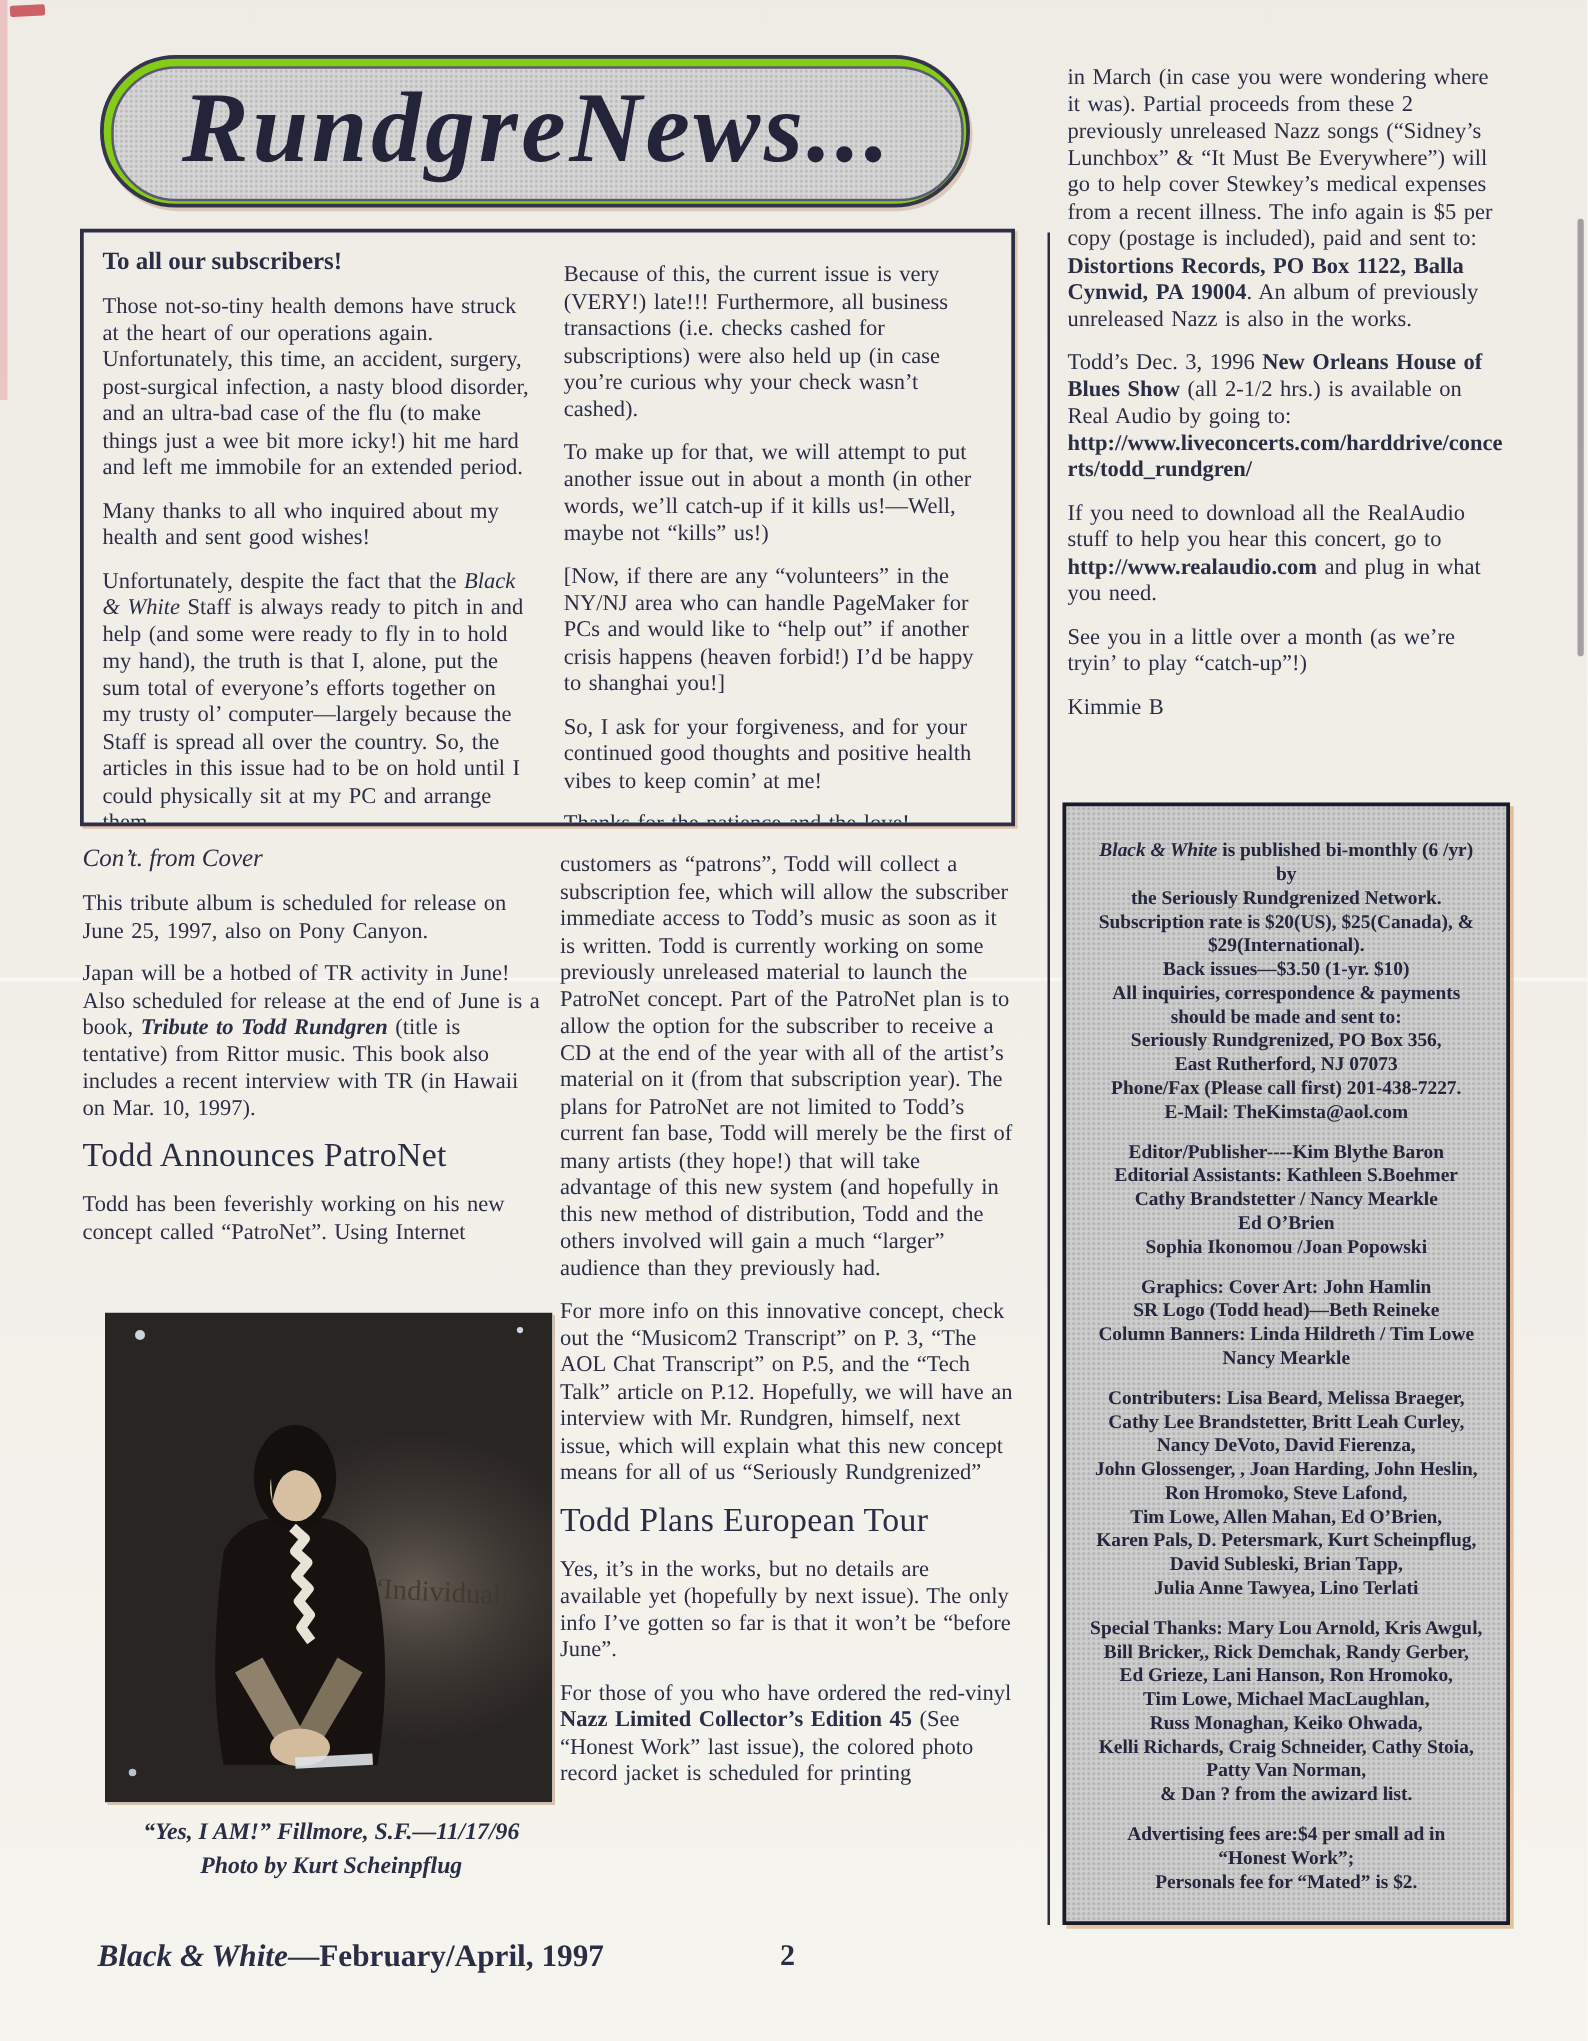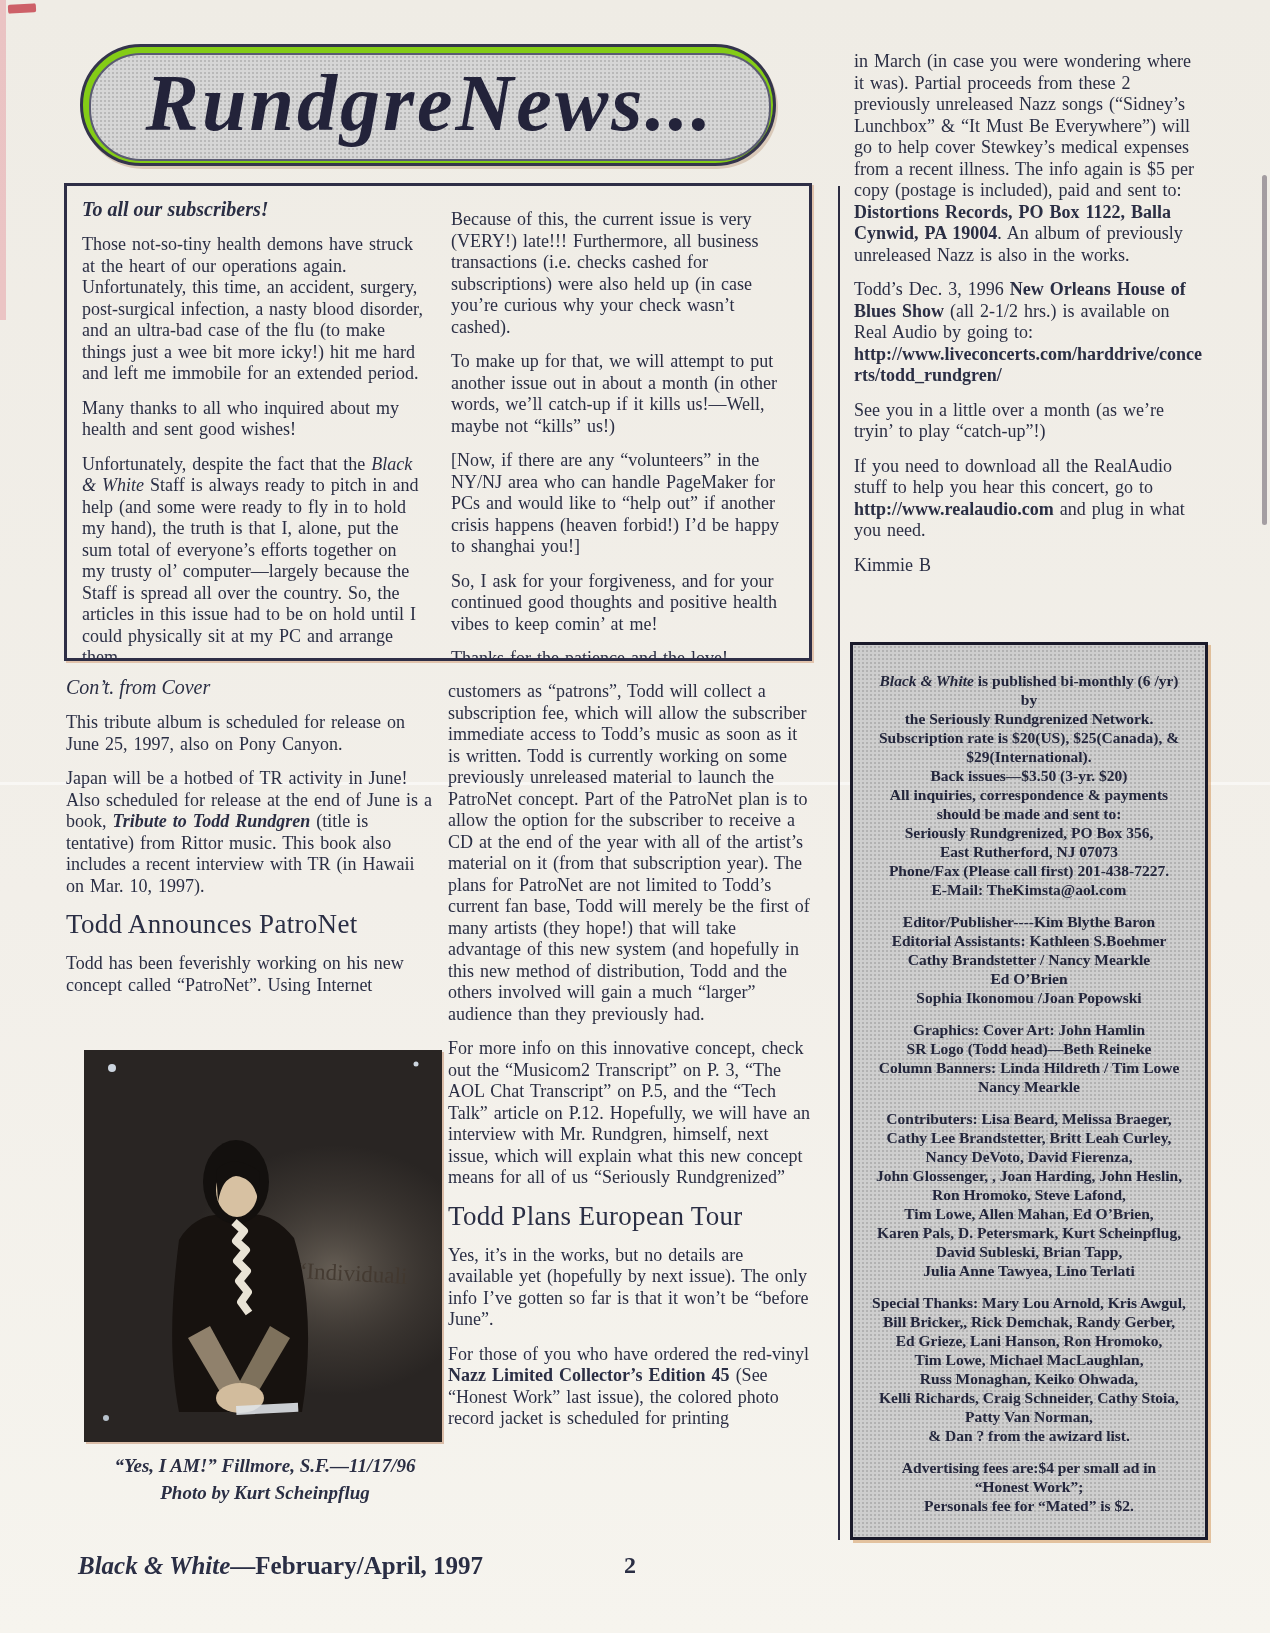--- a/index.html
+++ b/index.html
@@ -29,21 +29,21 @@
     color:#23233a;transform:translateY(-4px);white-space:nowrap;}
 
   
   .sub-box{position:absolute;left:64px;top:183px;width:748px;height:478px;box-sizing:border-box;
     border:3px solid #2e2e46;box-shadow:2px 2px 0 rgba(190,95,35,.3);
     display:flex;gap:26px;padding:10px 15px;overflow:hidden;}
   .sub-col{flex:1;min-width:0;}
 
   .col p, .sub-col p{margin:13px 0 12px;font-size:18px;line-height:21.5px;word-spacing:1.5px;
     overflow-wrap:break-word;word-break:break-word;}
-  .box-head{font-size:20px;font-weight:bold;margin:2px 0 12px;font-style:italic;}
+  .box-head{font-size:20px;font-weight:bold;margin:2px 0 12px;}
   .cont-head{font-size:20px;font-weight:normal;font-style:italic;margin:0 0 3px;}
   .article-head{font-size:27px;font-weight:400;margin:6px 0 10px;letter-spacing:.3px;}
 
   .left-col{position:absolute;left:66px;top:676px;width:372px;}
   .mid-col{position:absolute;left:448px;top:668px;width:364px;}
   .right-col{position:absolute;left:854px;top:38px;width:352px;}
   .vrule{position:absolute;left:838px;top:186px;width:2px;height:1354px;background:#2c2c42;}
 
   
   .photo{position:absolute;left:84px;top:1050px;width:358px;height:392px;
@@ -143,32 +143,32 @@
       <h2 class="article-head">Todd Plans European Tour</h2>
       <p>Yes, it’s in the works, but no details are available yet (hopefully by next issue). The only info I’ve gotten so far is that it won’t be “before June”.</p>
       <p>For those of you who have ordered the red-vinyl <span class="b">Nazz Limited Collector’s Edition 45</span> (See “Honest Work” last issue), the colored photo record jacket is scheduled for printing</p>
     </div>
 
   <div class="vrule"></div>
 
   <div class="col right-col">
       <p>in March (in case you were wondering where it was). Partial proceeds from these 2 previously unreleased Nazz songs (“Sidney’s Lunchbox” &amp; “It Must Be Everywhere”) will go to help cover Stewkey’s medical expenses from a recent illness. The info again is $5 per copy (postage is included), paid and sent to: <span class="b">Distortions Records, PO Box 1122, Balla Cynwid, PA 19004</span>. An album of previously unreleased Nazz is also in the works.</p>
       <p>Todd’s Dec. 3, 1996 <span class="b">New Orleans House of Blues Show</span> (all 2-1/2 hrs.) is available on Real Audio by going to: <span class="b">http://www.liveconcerts.com/harddrive/concerts/todd_rundgren/</span></p>
+      <p>If you need to download all the RealAudio stuff to help you hear this concert, go to <span class="b">http://www.realaudio.com</span> and plug in what you need.</p>
       <p>See you in a little over a month (as we’re tryin’ to play “catch-up”!)</p>
-      <p>If you need to download all the RealAudio stuff to help you hear this concert, go to <span class="b">http://www.realaudio.com</span> and plug in what you need.</p>
       <p>Kimmie B</p>
     </div>
 
   <div class="mast-box">
       <div class="m-line"><span class="b i">Black &amp; White</span><span class="b"> is published bi-monthly (6 /yr)</span></div>
       <div class="m-line">by</div>
       <div class="m-line">the Seriously Rundgrenized Network.</div>
       <div class="m-line">Subscription rate is $20(US), $25(Canada), &amp;</div>
       <div class="m-line">$29(International).</div>
-      <div class="m-line">Back issues—$3.50 (3-yr. $20)</div>
+      <div class="m-line">Back issues—$3.50 (1-yr. $10)</div>
       <div class="m-line">All inquiries, correspondence &amp; payments</div>
       <div class="m-line">should be made and sent to:</div>
       <div class="m-line">Seriously Rundgrenized, PO Box 356,</div>
       <div class="m-line">East Rutherford, NJ 07073</div>
       <div class="m-line">Phone/Fax (Please call first) 201-438-7227.</div>
       <div class="m-line">E-Mail: TheKimsta@aol.com</div>
       <div class="m-gap"></div>
       <div class="m-line">Editor/Publisher----Kim Blythe Baron</div>
       <div class="m-line">Editorial Assistants: Kathleen S.Boehmer</div>
       <div class="m-line">Cathy Brandstetter / Nancy Mearkle</div>

